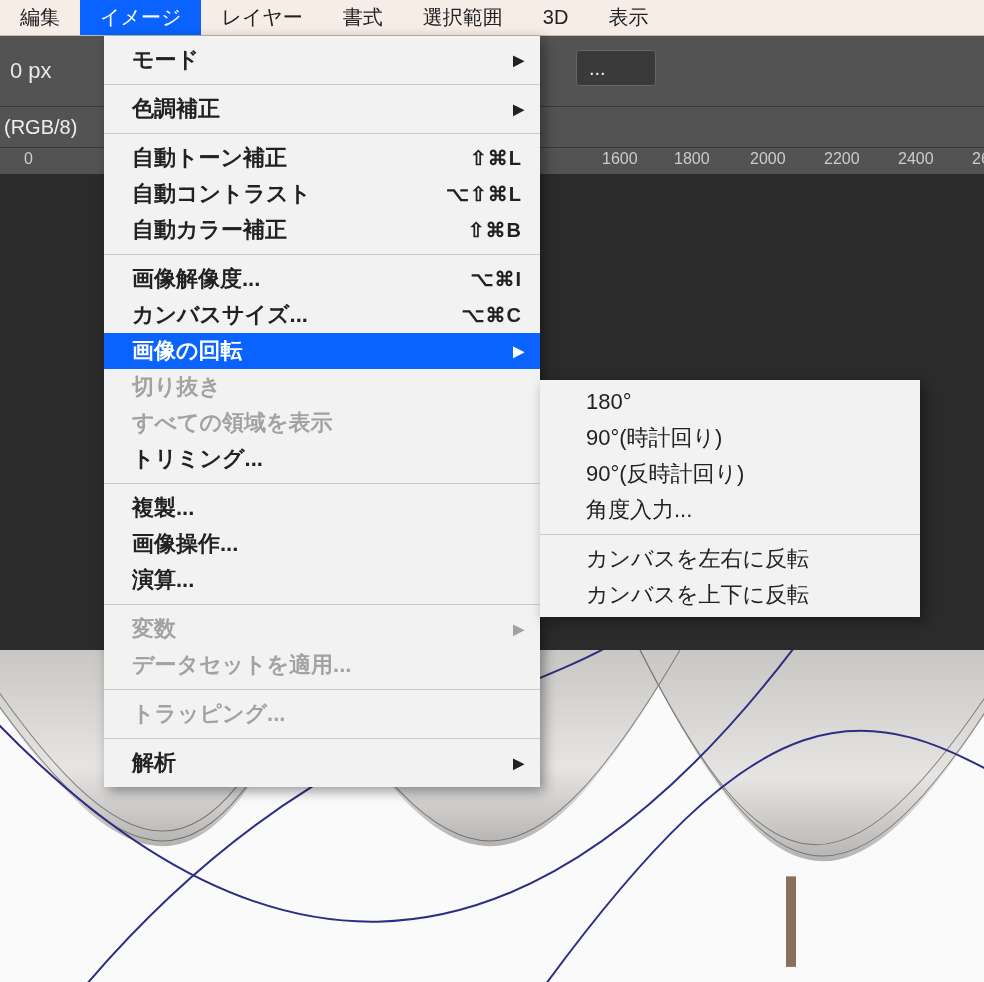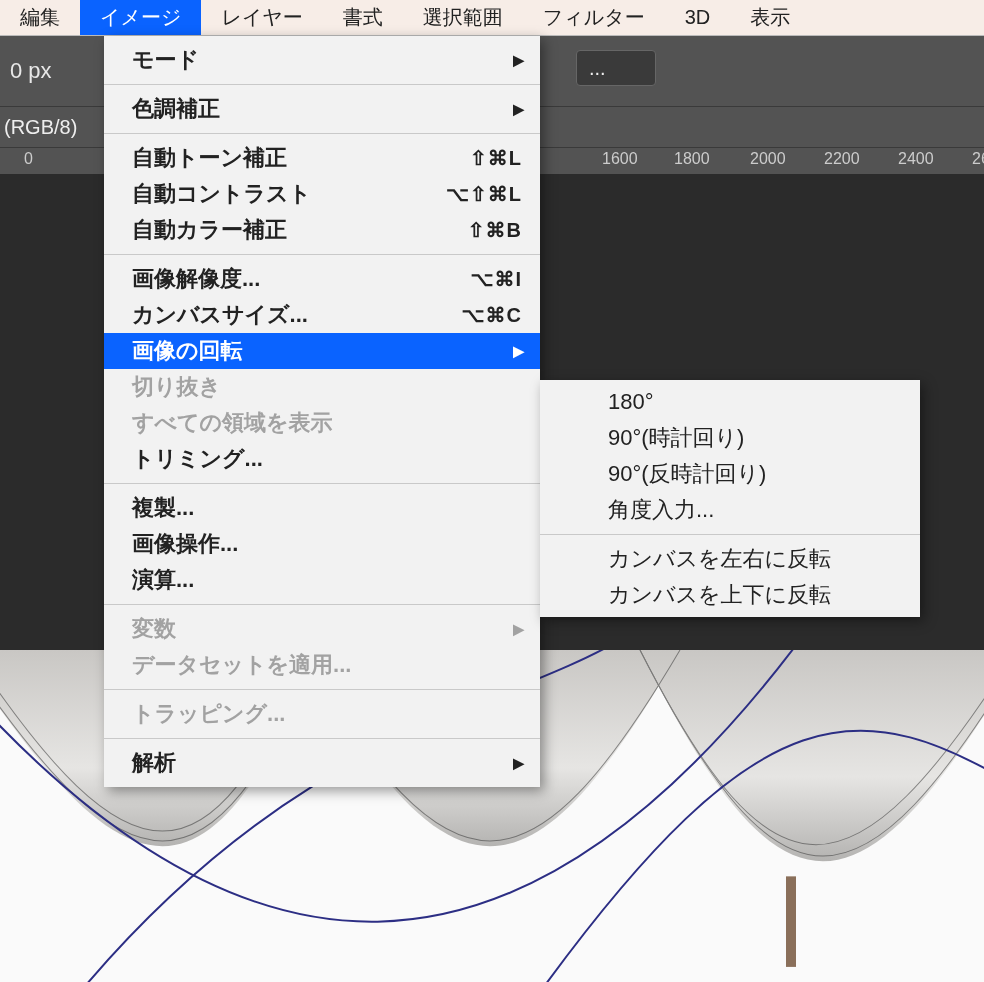--- a/index.html
+++ b/index.html
@@ -26,21 +26,21 @@
     .dd-group { padding:6px 0; border-top:1px solid #c9c9c9; }
     .dd-group:first-child { border-top:none; }
     .dd-row { display:flex; align-items:center; height:36px; padding:0 18px 0 28px; white-space:nowrap; position:relative;font-weight:bold; }
     .dd-row.sub::after { content:"▶"; position:absolute; right:16px; font-size:14px; }
     .dd-row.highlight { background:#0a63ff; color:#fff; }
     .dd-row.disabled { color:#a2a2a2; }
     .dd-label { flex:1; }
     .dd-short { font-size:20px; letter-spacing:1px; }
     
     .submenu { position:absolute; left:540px; top:380px; width:380px; background:#f2f2f2; color:#222; box-shadow:4px 4px 12px rgba(0,0,0,.4); font-size:22px; padding:4px 0; }
-    .sub-row { height:36px; display:flex; align-items:center; padding:0 68px; }
+    .sub-row { height:36px; display:flex; align-items:center; padding:0 46px; }
     .sub-sep { height:1px; background:#c9c9c9; margin:6px 0; }
     
     .dd-stub { position:absolute; left:576px; top:50px; width:80px; height:36px; background:#3a3a3a; border:1px solid #666; border-radius:4px; display:flex; align-items:center; justify-content:flex-start; padding-left:12px; color:#eee; font-size:20px; }
     
     .plate-svg { width:100%; height:100%; }
   </style>
 </head>
 <body>
 
 <div class="menubar">
@@ -51,23 +51,20 @@
       <span>イメージ</span>
     </div>
   <div class="menu-item">
       <span>レイヤー</span>
     </div>
   <div class="menu-item">
       <span>書式</span>
     </div>
   <div class="menu-item">
       <span>選択範囲</span>
-    </div>
-  <div class="menu-item">
-      <span>フィルター</span>
     </div>
   <div class="menu-item">
       <span>3D</span>
     </div>
   <div class="menu-item">
       <span>表示</span>
     </div>
 </div>
 
 <div class="option-strip">

